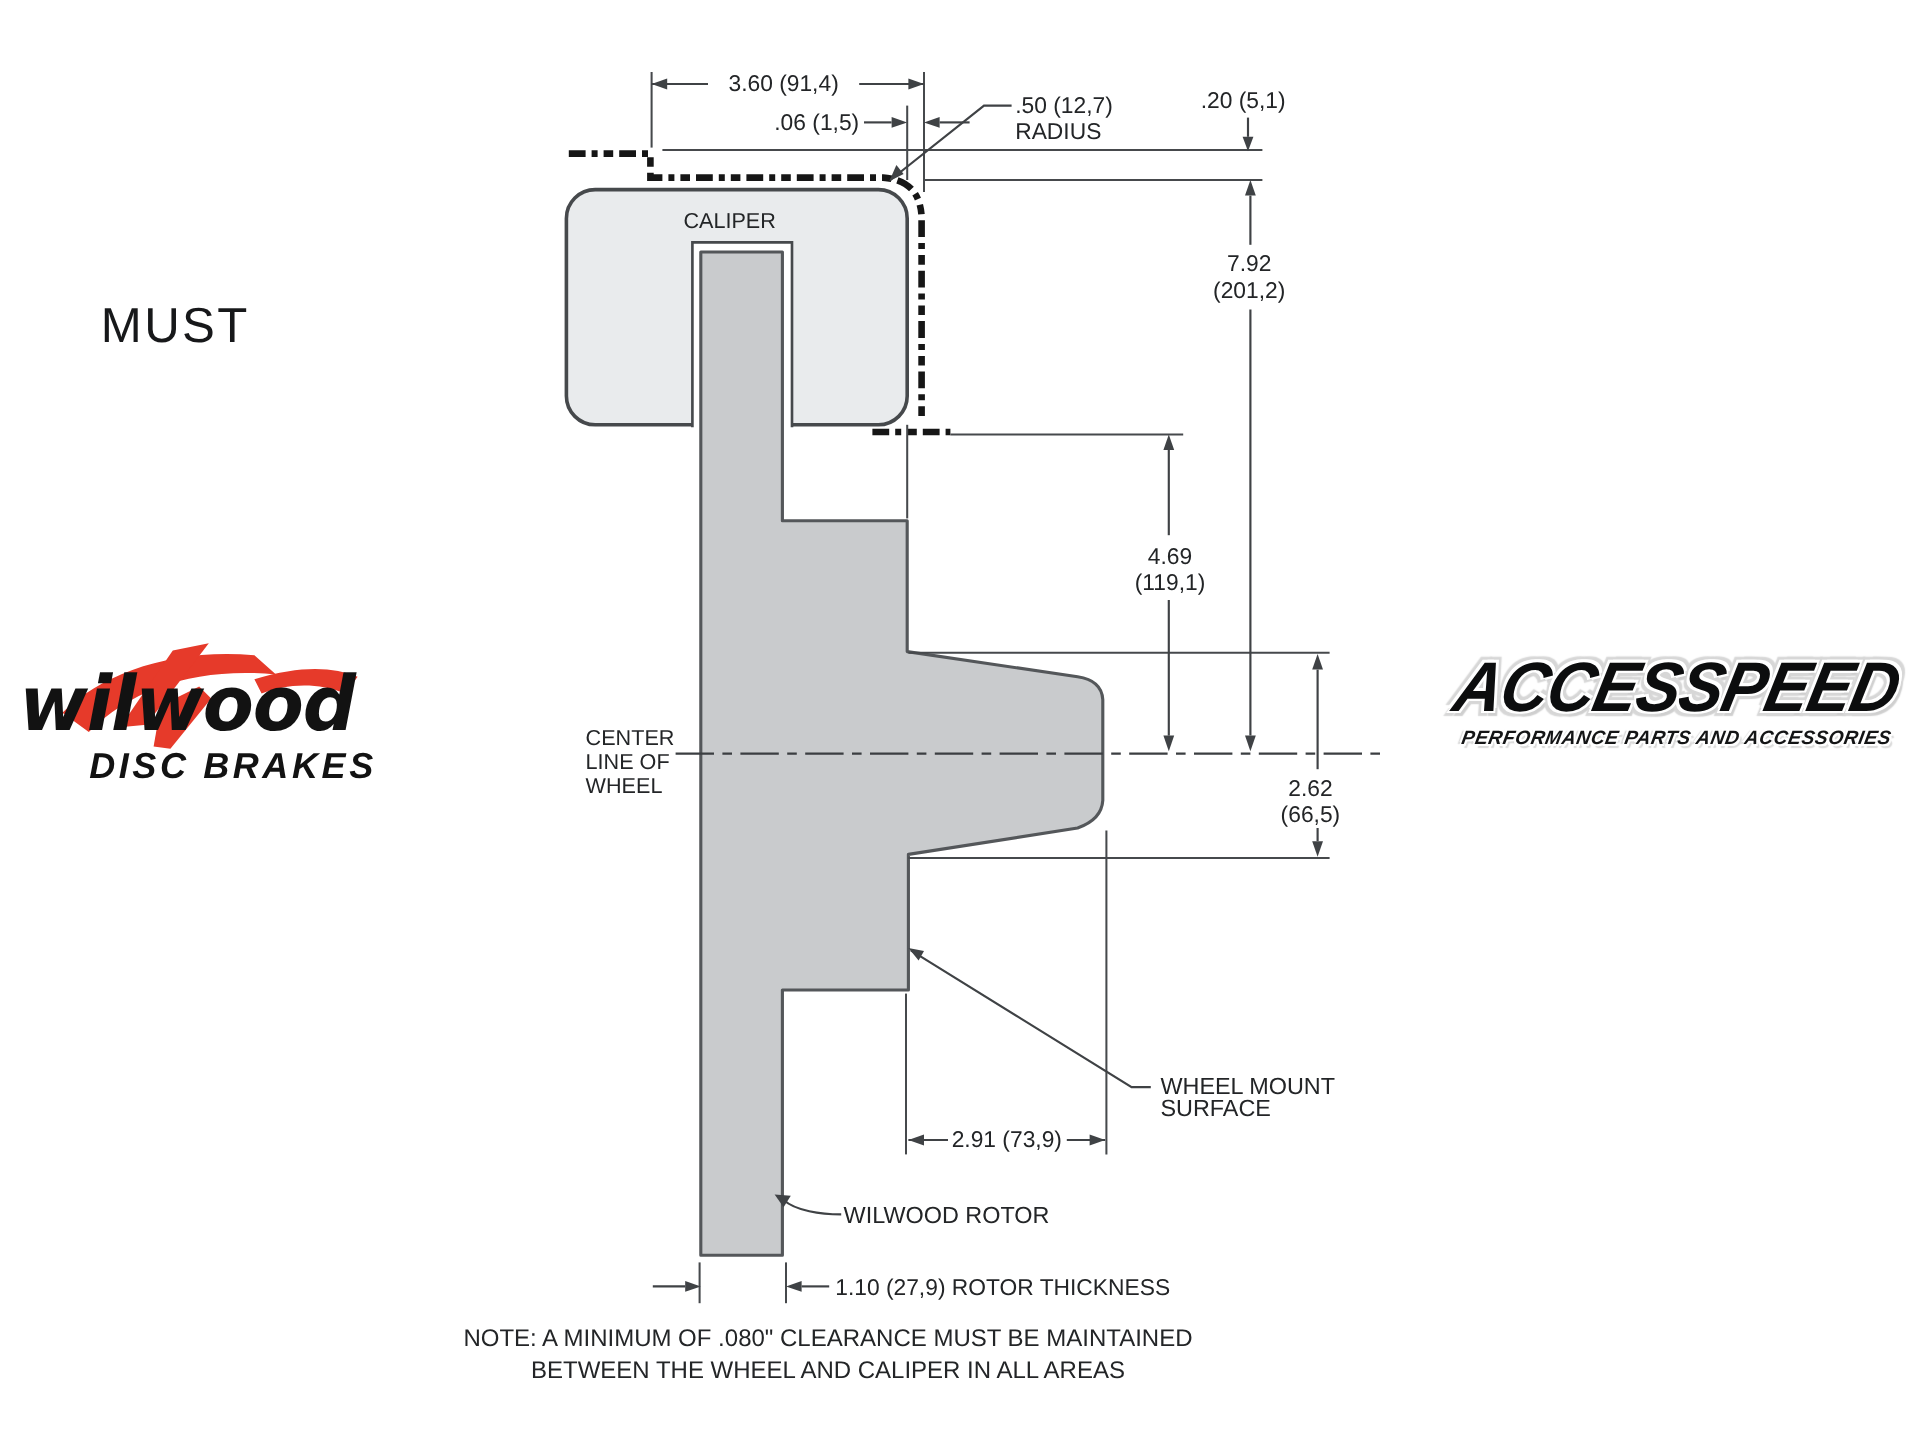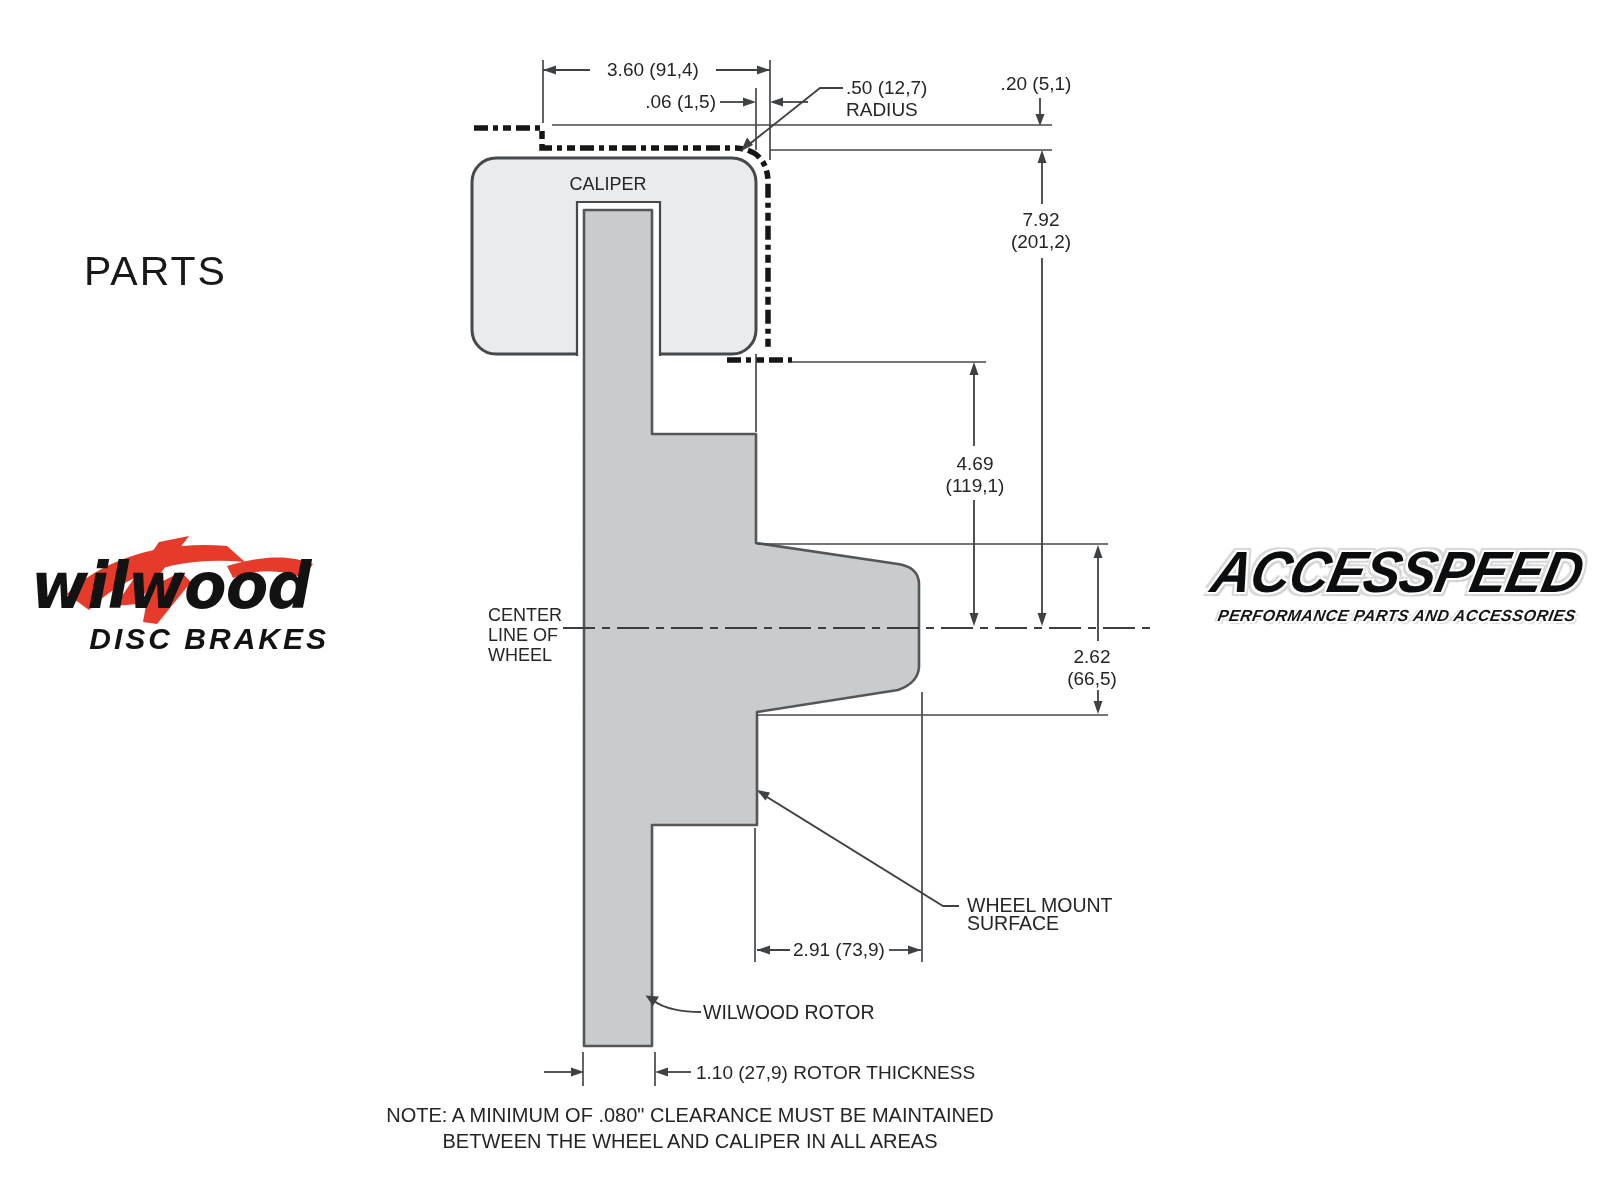--- a/index.html
+++ b/index.html
@@ -6,21 +6,21 @@
   .stage{position:relative;width:1600px;height:1200px;background:#fff;overflow:hidden;
          font-family:"Liberation Sans",sans-serif;}
   .stage svg{position:absolute;left:0;top:0;}
   svg text{font-family:"Liberation Sans",sans-serif;fill:#232527;font-size:19px;}
   svg text.sm{font-size:18px;}
   svg text.md{font-size:19.5px;}
   svg text.lg{font-size:20px;}
   .front-label{position:absolute;left:84px;top:248px;font-size:41px;letter-spacing:2px;
                color:#17181a;font-weight:400;}
   
-  .wilwood{position:absolute;left:31px;top:532px;width:302px;height:132px;text-align:center;}
+  .wilwood{position:absolute;left:16px;top:532px;width:302px;height:132px;text-align:center;}
   .wilwood .splash{position:absolute;left:0;top:0;}
   .wl-word{position:absolute;left:0px;top:18px;font-family:"DejaVu Sans",sans-serif;
            font-style:italic;font-weight:700;font-size:62px;letter-spacing:-1px;
            color:#121212;transform:scaleY(1.02);}
   .wl-sub{position:absolute;right:4px;top:90px;font-style:italic;font-weight:700;
           font-size:30px;letter-spacing:3px;color:#121212;}
   
   .accesspeed{position:absolute;left:1194px;top:540px;width:406px;text-align:center;}
   .ap-word{display:inline-block;font-style:italic;font-weight:800;font-size:55px;
            letter-spacing:-1px;color:#0c0d0e;transform:skewX(-12deg) scaleY(1.06);
@@ -137,21 +137,21 @@
 
       <text x="967" y="912" class="md">WHEEL MOUNT</text>
       <text x="967" y="930" class="md">SURFACE</text>
       <text x="703" y="1019" class="md">WILWOOD ROTOR</text>
 
       <text x="690" y="1122" text-anchor="middle" class="lg">NOTE: A MINIMUM OF .080" CLEARANCE MUST BE MAINTAINED</text>
       <text x="690" y="1148" text-anchor="middle" class="lg">BETWEEN THE WHEEL AND CALIPER IN ALL AREAS</text>
     </g>
   </svg>
 
-  <div class="front-label">PARTS</div>
+  <div class="front-label">MUST</div>
 
   <div class="wilwood">
     <svg class="splash" width="302" height="132" viewBox="0 0 302 132">
       <g fill="#e63a2a">
         <path d="M36,62 C70,28 130,8 196,14 L214,30 C150,24 96,40 58,78 Z"></path>
         <path d="M128,10 L158,4 L106,72 L84,74 Z"></path>
         <path d="M196,34 C236,22 262,24 282,32 L272,46 C248,36 222,38 202,46 Z"></path>
         <path d="M118,56 L150,40 L160,50 L126,92 L112,90 Z"></path>
       </g>
     </svg>

